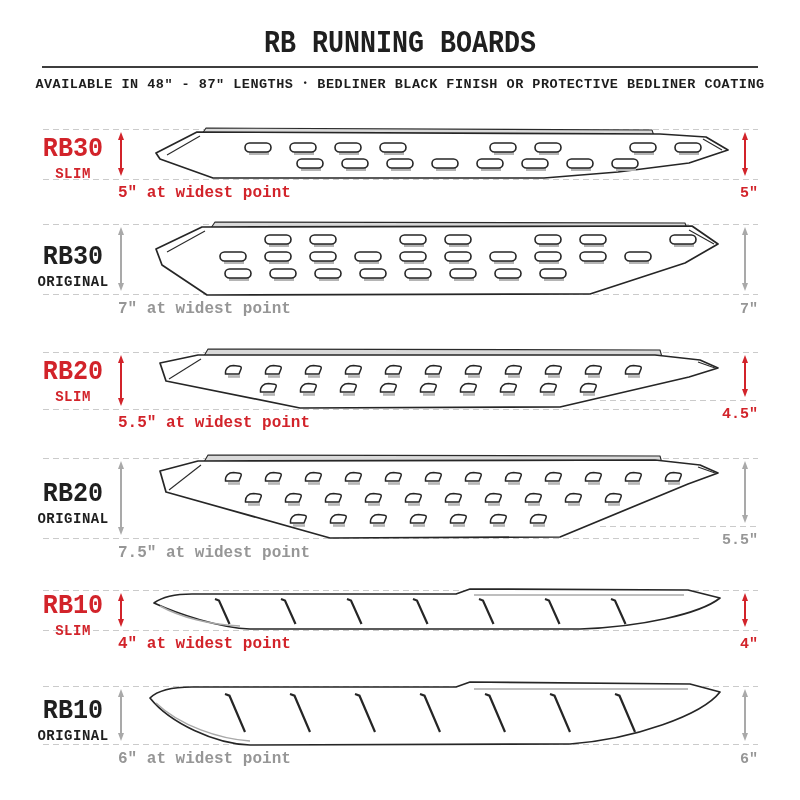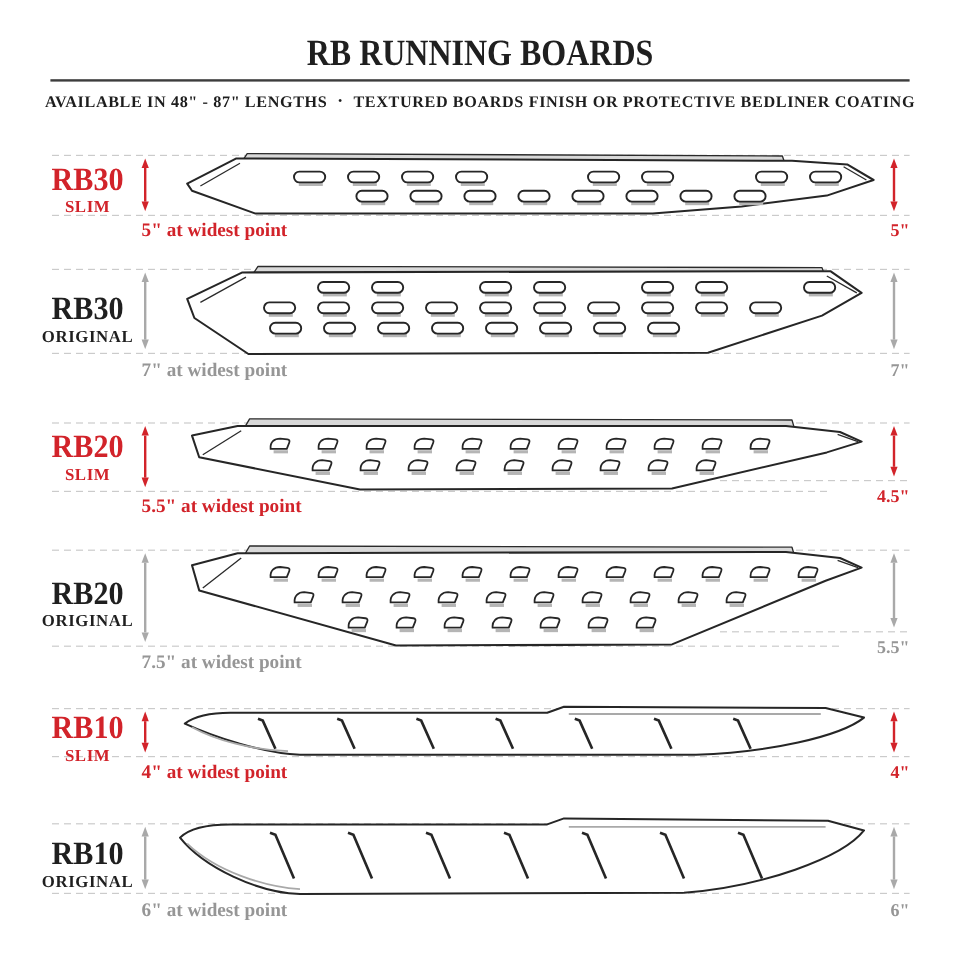--- a/index.html
+++ b/index.html
@@ -1,17 +1,17 @@
 <!DOCTYPE html>
 <html><head>
 <meta charset="utf-8">
 <style>
   html,body{margin:0;padding:0;background:#fff;}
   .page{position:relative;width:800px;height:800px;background:#fff;overflow:hidden;
-        font-family:Liberation Serif, serif;color:#1f1f1f;}
+        font-family:Liberation Mono, monospace;color:#1f1f1f;}
   
   .title{position:absolute;top:26px;left:0;width:800px;text-align:center;
          font-size:31px;font-weight:700;letter-spacing:0px;transform:scaleX(.86);white-space:nowrap;}
   .hrule{position:absolute;top:66px;left:42px;width:716px;height:2px;background:#3d3d3d;}
   .subtitle{position:absolute;top:77px;left:0;width:800px;text-align:center;
             font-size:13.5px;font-weight:700;letter-spacing:.5px;color:#1d1d1d;white-space:nowrap;}
   .subtitle .sep{display:inline-block;font-size:9px;vertical-align:2px;margin:0 9px;}
   
   .dash{position:absolute;left:43px;width:715px;height:1px;z-index:1;
         background:repeating-linear-gradient(90deg,#cbcbcb 0 6px,transparent 6px 10px);}
@@ -56,21 +56,21 @@
         <path d="M0.5,9 C0,3.5 3.5,0.5 8.5,0.5 L14.5,1.2 C16.2,1.4 16.6,2.4 16,4 L14,9 Z" fill="#fff" stroke="#262626" stroke-width="1.5"></path>
       </g>
       <path id="slashS" d="M0,0 L4,1.5 L14.5,25" fill="none" stroke="#262626" stroke-width="2.2"></path>
       <path id="slashL" d="M0,0 L4.5,1.7 L20,38" fill="none" stroke="#262626" stroke-width="2.2"></path>
     </defs>
   </svg>
 
   <div class="title">RB RUNNING BOARDS</div>
   <div class="hrule"></div>
   <div class="subtitle">
-    <span>AVAILABLE IN 48" - 87" LENGTHS</span><span class="sep">•</span><span>TEXTURED BOARDS FINISH OR PROTECTIVE BEDLINER COATING</span>
+    <span>AVAILABLE IN 48" - 87" LENGTHS</span><span class="sep">•</span><span>BEDLINER BLACK FINISH OR PROTECTIVE BEDLINER COATING</span>
   </div>
 
   <section>
     <div class="dash" style="top:129px"></div>
     <div class="dash" style="top:179px"></div>
     <div class="label red" style="top:136px">
       <div class="model">RB30</div>
       <div class="variant">SLIM</div>
     </div>
     <div class="varrow red" style="left:121px;top:132px;height:44px"></div>

